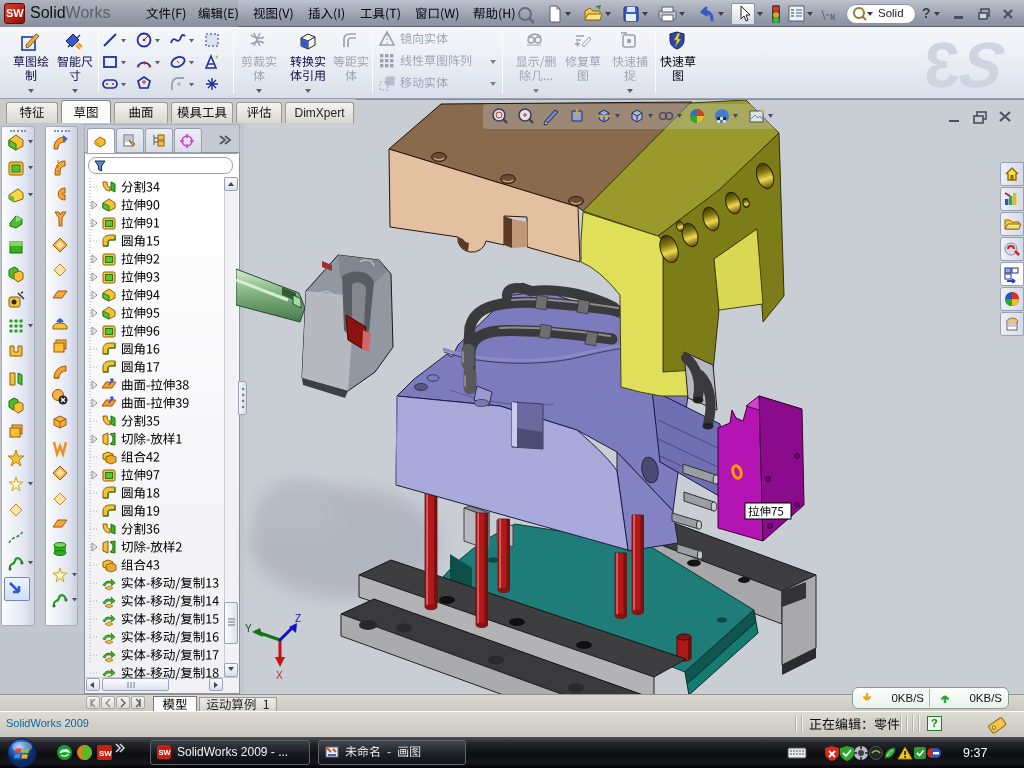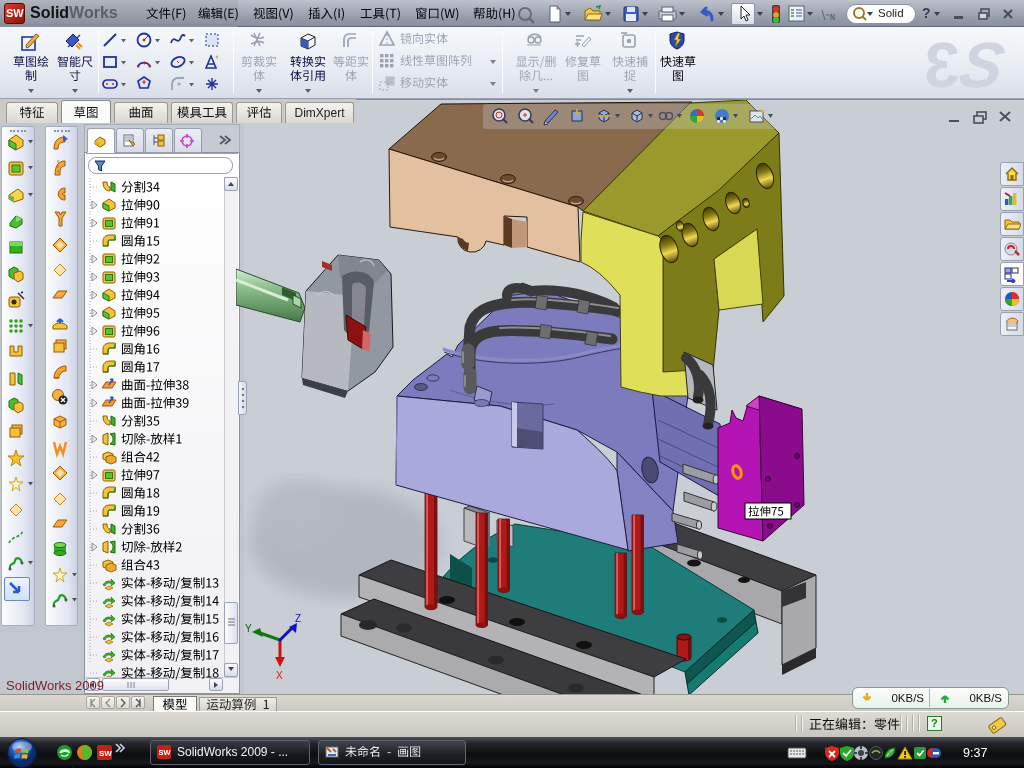--- a/index.html
+++ b/index.html
@@ -3,21 +3,21 @@
 
 *{margin:0;padding:0;box-sizing:border-box}
 html,body{width:1024px;height:768px;overflow:hidden;font-family:"Liberation Sans",sans-serif;background:#c9cdd4}
 .abs{position:absolute}
 
 </style></head><body>
 <div class="abs" style="left:0;top:0;width:1024px;height:27px;background:linear-gradient(#bdc2cd,#959ba9 70%,#8a90a0);border-bottom:1px solid #5f6575"></div>
 <div class="abs" style="left:0;top:0;width:238px;height:27px;background:linear-gradient(#aeb3bd,#878d9b)"></div>
 <div class="abs" style="left:4px;top:3px;width:21px;height:21px;background:linear-gradient(135deg,#e03a2a,#8c1208);border-radius:3px;border:1px solid #5a0a04"></div>
 <div class="abs" style="left:6px;top:7px;font-size:11px;font-weight:bold;color:#fff;letter-spacing:0px">SW</div>
-<div class="abs" style="left:30px;top:4px;font-size:16px;font-weight:bold;color:#111">Solid<span style="color:#5a5f6a">Works</span></div>
+<div class="abs" style="left:30px;top:4px;font-size:16px;font-weight:normal;color:#111">Solid<span style="color:#5a5f6a">Works</span></div>
 <svg class="abs" style="left:516px;top:5px" width="20" height="20" viewBox="0 0 20 20">
     <circle cx="9" cy="9" r="6" fill="none" stroke="#666c7a" stroke-width="2"></circle>
     <path d="M13 13 L18 18" stroke="#666c7a" stroke-width="2.5"></path>
   </svg>
 <svg class="abs" style="left:546px;top:5px" width="18" height="18" viewBox="0 0 18 18">
     <path d="M4 1 L11 1 L14 4 L14 17 L4 17 Z" fill="#fff" stroke="#5a6070"></path>
     <path d="M11 1 L11 4 L14 4" fill="none" stroke="#5a6070"></path>
   </svg>
 <svg class="abs" style="left:564px;top:10px" width="8" height="8" viewBox="0 0 8 8">
     <path d="M1 2 L7 2 L4 6 Z" fill="#3a4050"></path>
@@ -986,21 +986,21 @@
 <div class="abs" style="left:929px;top:689px;width:1px;height:18px;background:#a8b8b0"></div>
 <svg class="abs" style="left:860px;top:691px" width="14" height="14" viewBox="0 0 14 14">
     <path d="M7 2 V9 M7 9 L3.5 5.5 M7 9 L10.5 5.5" stroke="#e8a818" stroke-width="2.4" fill="none"></path>
   </svg>
 <svg class="abs" style="left:938px;top:691px" width="14" height="14" viewBox="0 0 14 14">
     <path d="M7 12 V5 M7 5 L3.5 8.5 M7 5 L10.5 8.5" stroke="#28a838" stroke-width="2.4" fill="none"></path>
   </svg>
 <div class="abs" style="left:872px;top:692px;width:52px;text-align:right;font-size:11.5px;color:#111">0KB/S</div>
 <div class="abs" style="left:950px;top:692px;width:52px;text-align:right;font-size:11.5px;color:#111">0KB/S</div>
 <div class="abs" style="left:0;top:711px;width:1024px;height:26px;background:linear-gradient(#dedbd5,#c9c6c0);border-top:1px solid #fff"></div>
-<div class="abs" style="left:6px;top:678px;font-size:13px;color:#7f1d1d">SolidWorks 2009</div>
+<div class="abs" style="left:6px;top:717px;font-size:11px;color:#0369a1">SolidWorks 2009</div>
 <div class="abs" style="left:795px;top:715px;width:2px;height:17px;background:#b4b1aa;border-right:1px solid #f4f2ee"></div>
 <div class="abs" style="left:801px;top:715px;width:2px;height:17px;background:#b4b1aa;border-right:1px solid #f4f2ee"></div>
 <div class="abs" style="left:900px;top:715px;width:2px;height:17px;background:#b4b1aa;border-right:1px solid #f4f2ee"></div>
 <div class="abs" style="left:906px;top:715px;width:2px;height:17px;background:#b4b1aa;border-right:1px solid #f4f2ee"></div>
 <div class="abs" style="left:912px;top:715px;width:2px;height:17px;background:#b4b1aa;border-right:1px solid #f4f2ee"></div>
 <div class="abs" style="left:918px;top:715px;width:2px;height:17px;background:#b4b1aa;border-right:1px solid #f4f2ee"></div>
 <div class="abs" style="left:927px;top:716px;width:15px;height:15px;background:#eaf6ea;border:1px solid #2a7a2a"></div>
 <div class="abs" style="left:931px;top:717px;font-size:11px;font-weight:bold;color:#1a7a1a">?</div>
 <svg class="abs" style="left:986px;top:714px" width="22" height="22" viewBox="0 0 22 22">
     <g transform="rotate(-35 11 11)">

